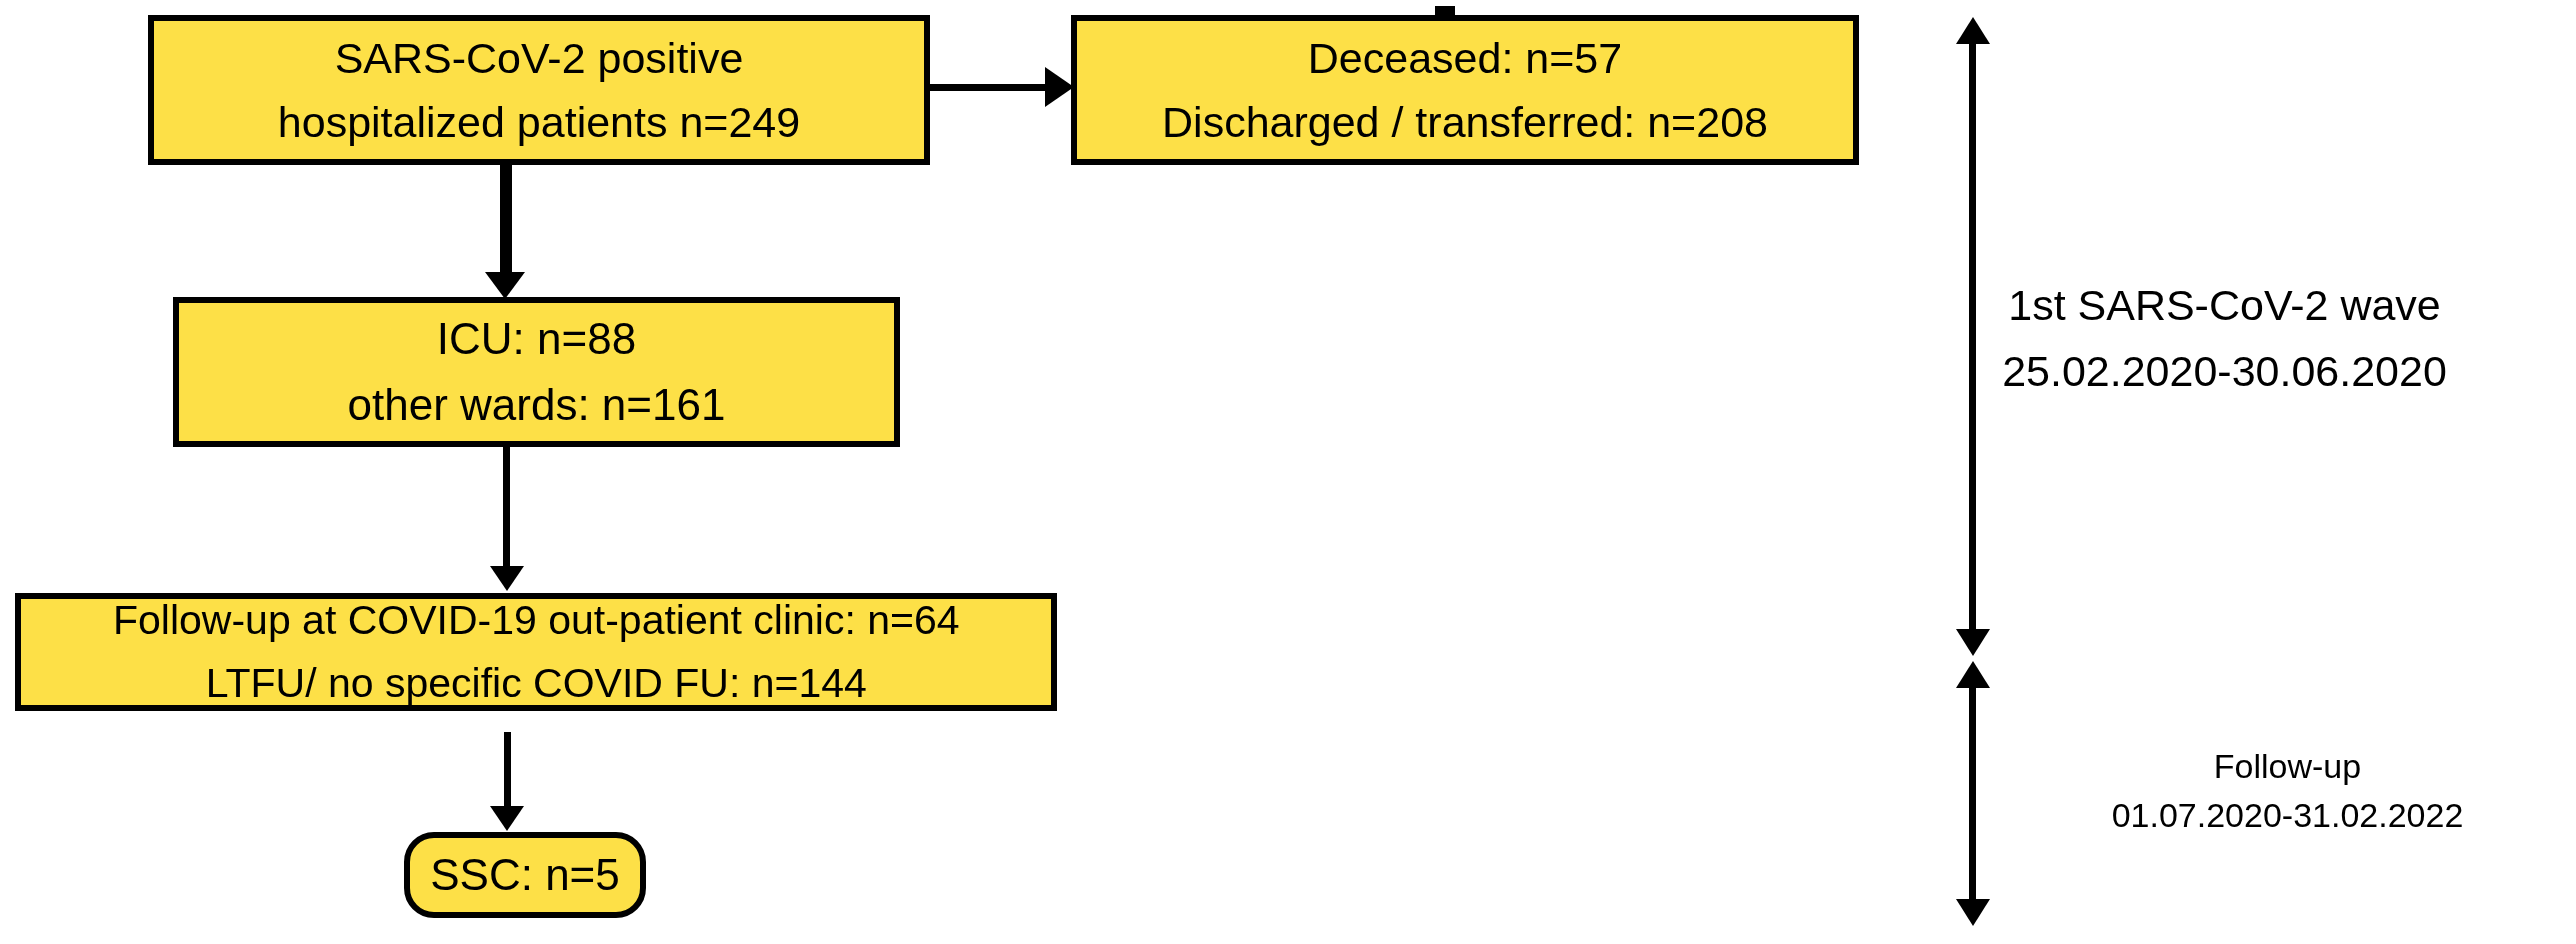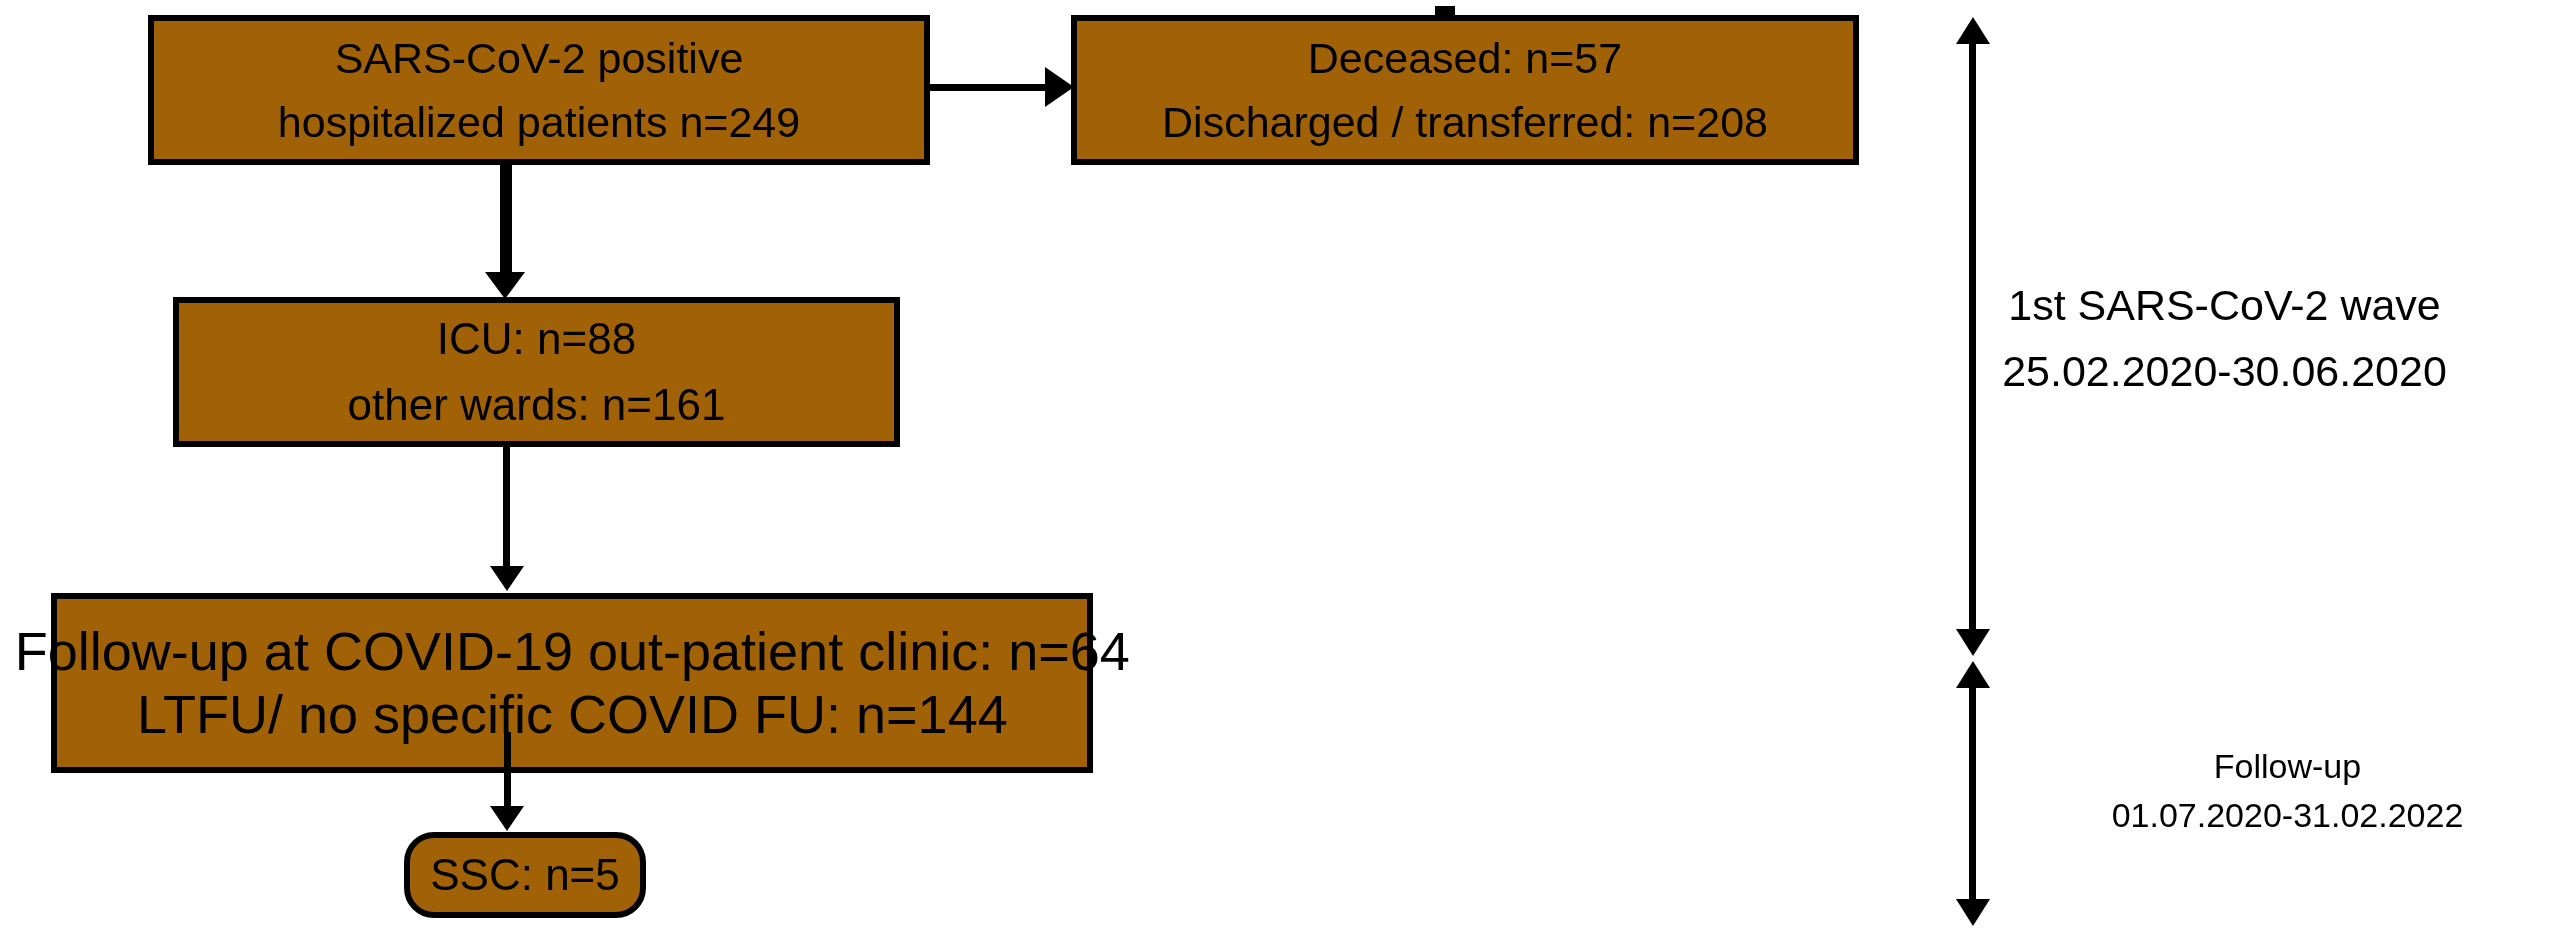--- a/index.html
+++ b/index.html
@@ -9,34 +9,34 @@
     font-family: "Liberation Sans", sans-serif;
     color: #000000;
     position: relative;
     overflow: hidden;
   }
   .canvas { position: absolute; left: 0; top: 0; width: 2576px; height: 944px; }
 
   .fbox {
     position: absolute;
     border: 6.9px solid #000;
-    background: #a16207;
+    background: #fde047;
     box-sizing: border-box;
     display: flex;
     flex-direction: column;
     justify-content: center;
     align-items: center;
     text-align: center;
   }
   .fbox .line { white-space: nowrap; }
 
   .box-source   { left: 148px;  top: 15.3px;   width: 782px; height: 150px; font-size: 43px; line-height: 64px; }
   .box-outcome  { left: 1071px; top: 15.3px;   width: 788px; height: 150px; font-size: 43px; line-height: 64px; }
   .box-wards    { left: 173px;  top: 297px;  width: 727px;  height: 150px; font-size: 44px; line-height: 66px; }
-  .box-followup { left: 15.3px;   top: 593px;  width: 1042px; height: 180px; font-size: 54px; line-height: 63px; margin-left: 36px; }
+  .box-followup { left: 15.3px;   top: 593px;  width: 1042px; height: 118px; font-size: 41px; line-height: 63px; }
   .box-ssc      { left: 404px;  top: 832px; width: 242px;  height: 86px; font-size: 44px; line-height: 50px; border-radius: 30px; }
 
   .shaft { position: absolute; background: #000; }
   .head  { position: absolute; width: 0; height: 0; border-style: solid; border-color: transparent; }
 
   
   .h-shaft-ab { left: 927px; top: 84px; width: 121px; height: 6.9px; }
   .h-head-ab  { left: 1045px; top: 67px; border-width: 20px 0 20px 29px; border-left-color: #000; }
 
   

